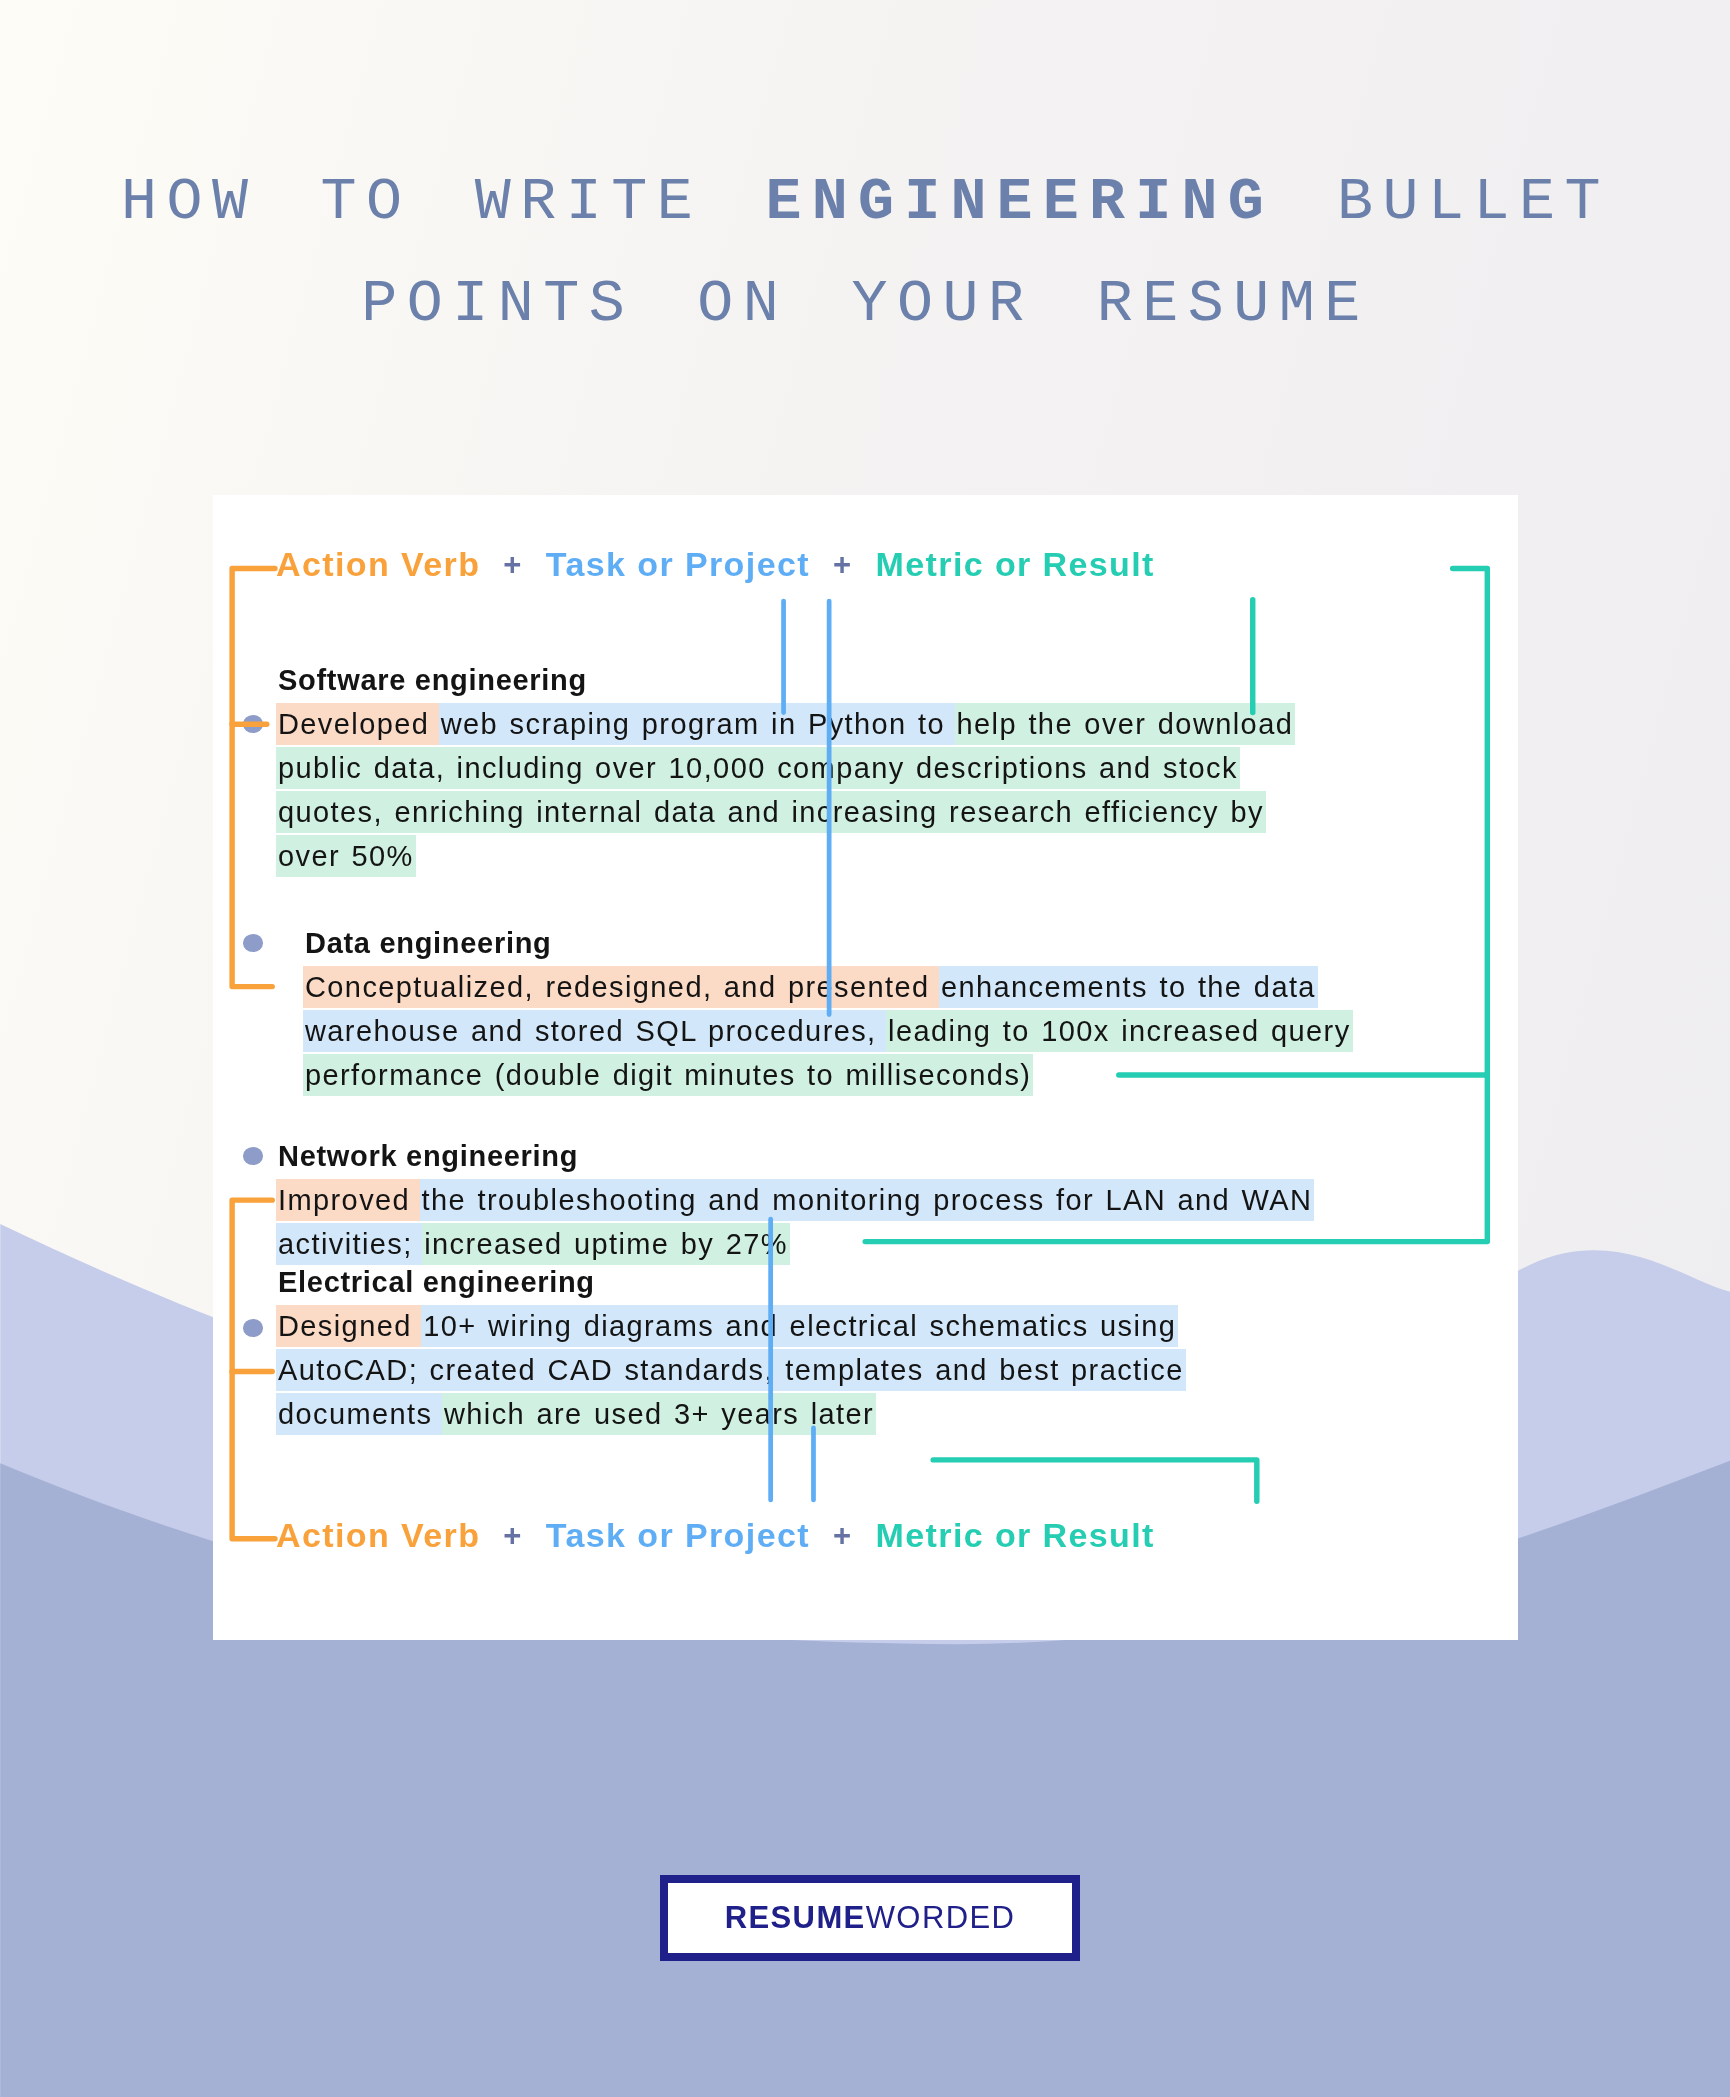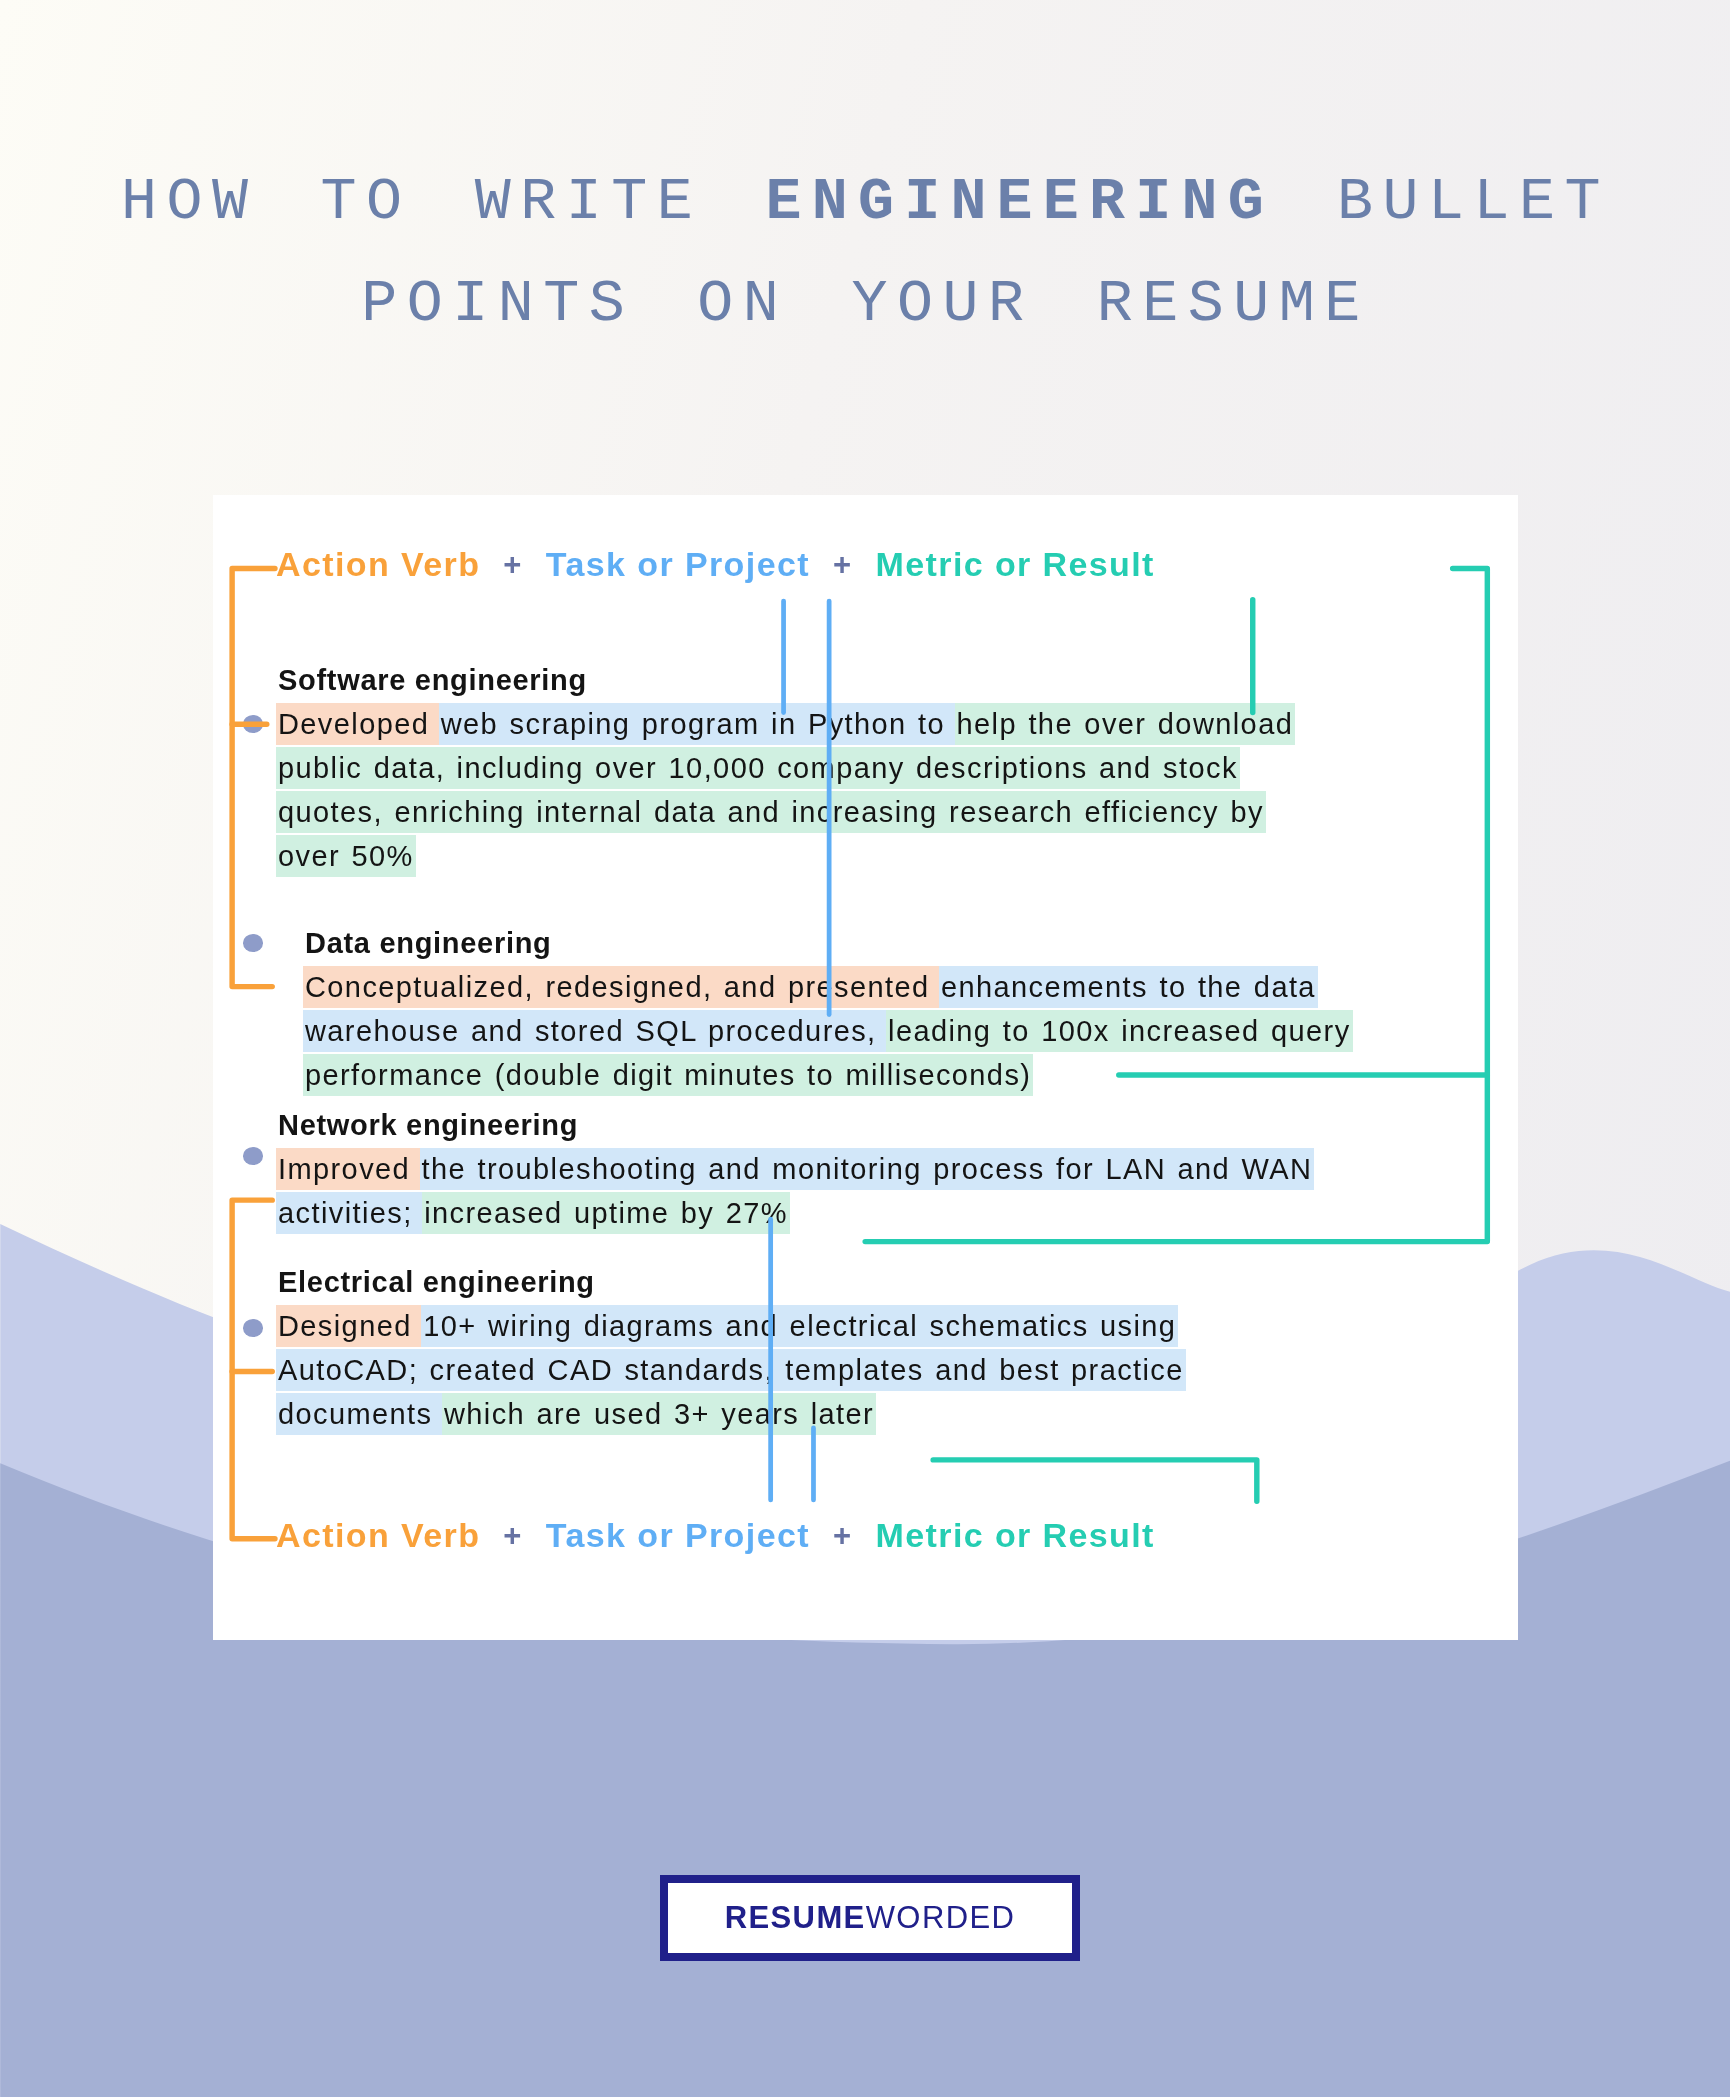--- a/index.html
+++ b/index.html
@@ -36,21 +36,21 @@
   .formula-bottom{top:1021px;}
   .f-orange{color:var(--accent-orange);}
   .f-blue{color:var(--accent-blue);}
   .f-teal{color:var(--accent-teal);}
   .f-plus{color:var(--plus-slate);font-size:31px;margin:0 23px;font-weight:700;}
 
   
   .section{position:absolute;left:65px;width:1197px;color:var(--text-dark);}
   .section-software{top:163px;}
   .section-data{top:426px;margin-left:27px;}
-  .section-network{top:608px;}
+  .section-network{top:639px;}
   .section-electrical{top:765px;}
   .sec-heading{font-size:29px;line-height:44px;font-weight:700;letter-spacing:0.7px;}
   .sec-line{font-size:29px;line-height:44px;letter-spacing:1.4px;word-spacing:2px;white-space:nowrap;}
   .hl{padding:5.4px 2px;margin:0 -2px;}
   .hl-peach{background:var(--hl-peach);}
   .hl-blue{background:var(--hl-blue);}
   .hl-green{background:var(--hl-green);}
 
   
   .dot{

